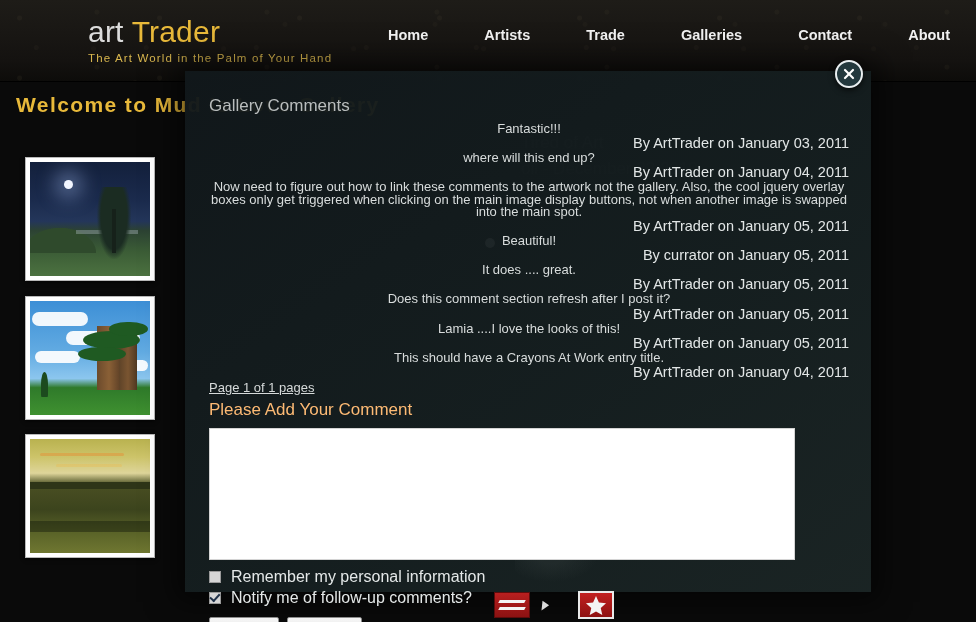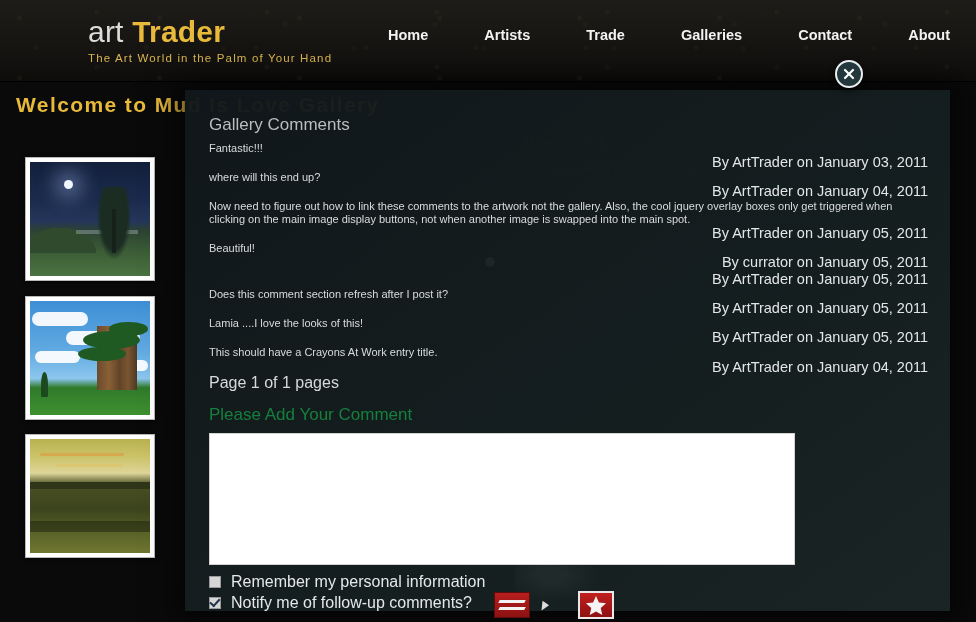--- a/index.html
+++ b/index.html
@@ -37,21 +37,21 @@
       radial-gradient(circle at 33% 68%, rgba(80,72,55,.25) 0 2px, transparent 3px),
       radial-gradient(circle at 57% 22%, rgba(95,85,62,.22) 0 2px, transparent 3px),
       radial-gradient(circle at 72% 75%, rgba(70,64,48,.25) 0 2px, transparent 3px),
       radial-gradient(circle at 90% 42%, rgba(85,78,58,.20) 0 2px, transparent 3px);
     background-size: 140px 60px, 110px 70px, 170px 55px, 130px 65px, 150px 58px;
   }
 
   #logo-block { position: absolute; left: 88px; top: 16px; }
   #logo-main { font-size: 30px; letter-spacing: .2px; line-height: 1.05; }
   #logo-art { color: #dcdcdc; font-weight: 400; }
-  #logo-trader { color: #e8b93a; font-weight: 700; }
+  #logo-trader { color: #e8b93a; font-weight: 400; }
   #logo-tagline {
     color: #d8b64e;
     font-size: 11.5px;
     letter-spacing: 1.15px;
     margin-top: 4px;
     white-space: nowrap;
   }
 
   #main-nav {
     position: absolute;
@@ -235,22 +235,22 @@
   .star-tile {
     width: 36px; height: 28px;
     background: linear-gradient(180deg,#c22020,#8e1111);
     border: 2px solid #e9e9e9;
     display: flex; align-items: center; justify-content: center;
   }
 
   
   #modal-overlay {
     position: absolute;
-    left: 185px; top: 90px;
-    width: 765px; height: 521px;
+    left: 185px; top: 71px;
+    width: 686px; height: 521px;
     background: rgba(18,26,28,.93);
     box-shadow: 0 0 26px 10px rgba(0,0,0,.55);
   }
   #modal-tint {
     position:absolute; left:0; top:0; right:0; bottom:0;
     background: linear-gradient(145deg, rgba(16,22,26,.55) 0%, rgba(26,38,38,.45) 60%, rgba(34,46,44,.55) 100%);
     pointer-events: none;
   }
   #modal-body {
     position: relative;
@@ -274,40 +274,42 @@
   .modal-heading {
     color: #b9bdbd;
     font-size: 17px;
     font-weight: 400;
     margin-bottom: 7px;
   }
 
   #comment-list { position: relative; }
   .comment-text {
     color: #d8dcdc;
-    font-size: 11px;
+    font-size: 13px;
     line-height: 12.2px;
+    text-align: center;
   }
   .comment-meta {
     color: #e2e6e6;
     font-size: 14.5px;
     line-height: 16px;
     margin-bottom: 1px;
     text-align: right;
   }
   .page-info {
     color: #d6dada;
-    font-size: 16px;
+    font-size: 13px;
     line-height: 13px;
+    text-decoration: underline;
   }
 
   .add-heading {
-    color: #15803d;
+    color: #fdba74;
     font-size: 17px;
-    margin-top: 16px;
+    margin-top: 6px;
     margin-bottom: 8px;
   }
 
   #comment-textarea {
     width: 586px; height: 132px;
     background: #ffffff;
     border: 1px solid #d4d4d4;
     resize: none;
     font-family: "Liberation Sans", sans-serif;
     font-size: 12px;
@@ -460,20 +462,21 @@
         </div>
         <div>
           <div class="comment-text">Now need to figure out how to link these comments to the artwork not the gallery.  Also, the cool jquery overlay boxes only get triggered when clicking on the main image display buttons, not when another image is swapped into the main spot.</div>
           <div class="comment-meta">By ArtTrader on January 05, 2011</div>
         </div>
         <div>
           <div class="comment-text">Beautiful!</div>
           <div class="comment-meta">By currator on January 05, 2011</div>
         </div>
         <div>
+          <div class="comment-text">It does .... great.</div>
           <div class="comment-meta">By ArtTrader on January 05, 2011</div>
         </div>
         <div>
           <div class="comment-text">Does this comment section refresh after I post it?</div>
           <div class="comment-meta">By ArtTrader on January 05, 2011</div>
         </div>
         <div>
           <div class="comment-text">Lamia ....I love the looks of this!</div>
           <div class="comment-meta">By ArtTrader on January 05, 2011</div>
         </div>

